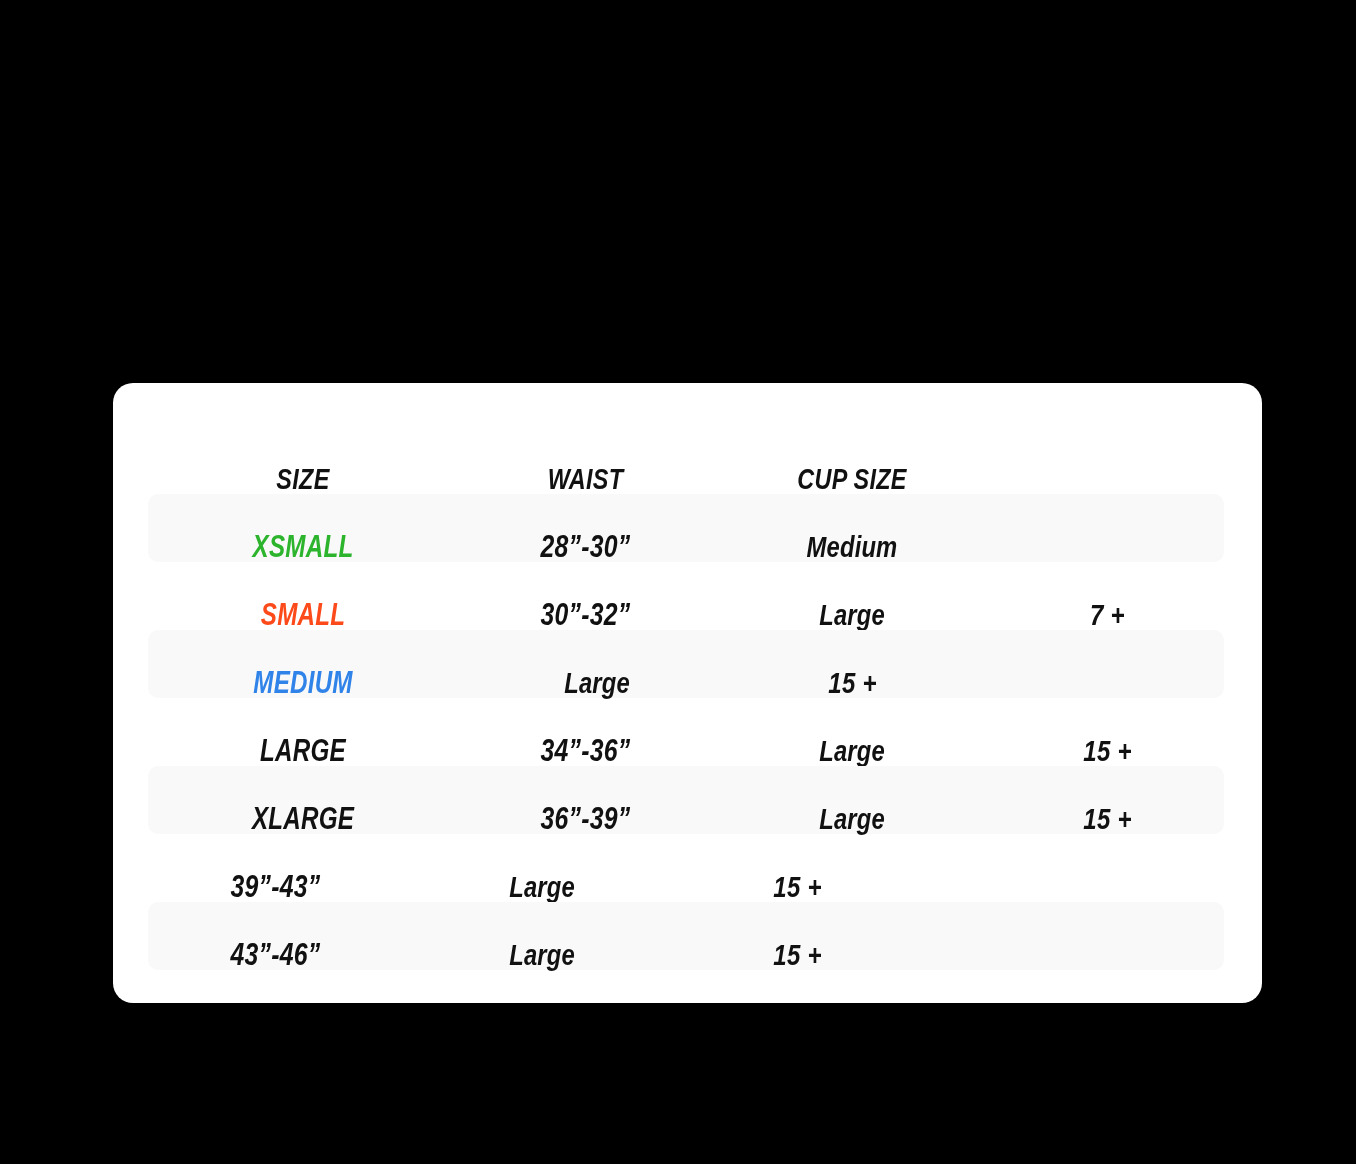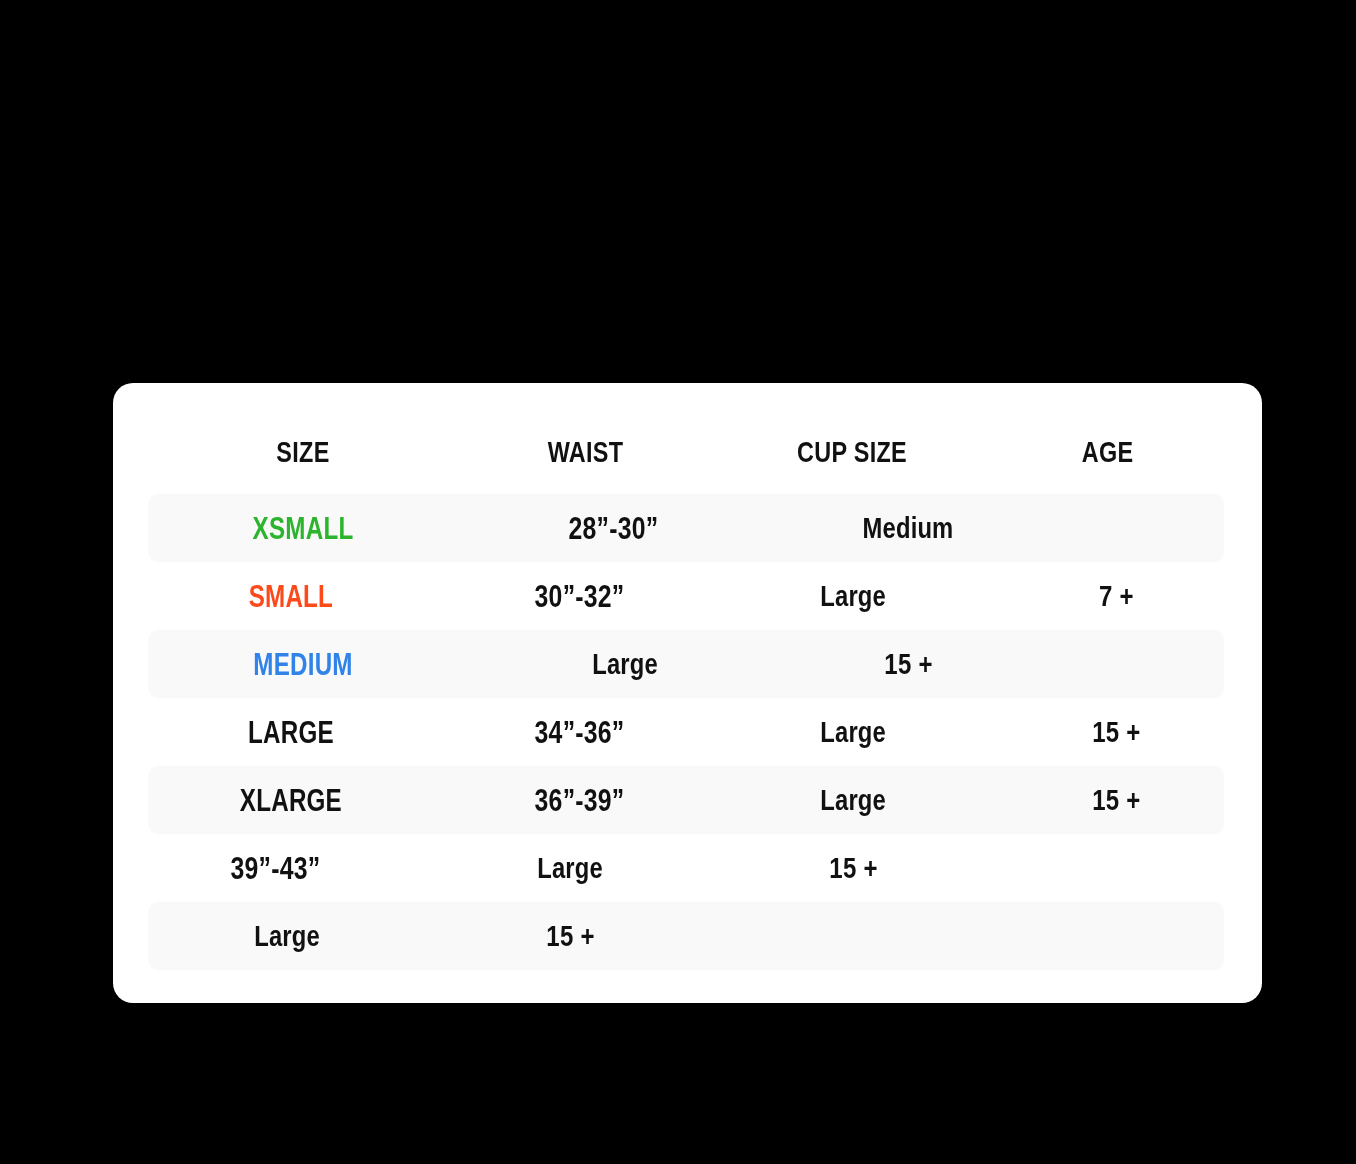--- a/index.html
+++ b/index.html
@@ -37,35 +37,35 @@
   .table {
     position: absolute;
     left: 0;
     top: 0;
     width: 1149px;
   }
 
   .row {
     position: relative;
     display: flex;
-    align-items: center;
+    align-items: flex-end;
     width: 1076px;
     margin-left: 35px;
     box-sizing: border-box;
+    font-style: italic;
   }
 
   .header-row {
     height: 84px;
     margin-top: 27px;
   }
 
   .body-row {
     height: 68px;
     border-radius: 10px;
-    gap: 28px;
   }
 
   .body-row.striped {
     background: #f9f9f9;
   }
 
   .cell {
     text-align: center;
     box-sizing: border-box;
     font-family: "Liberation Sans Narrow", "Liberation Sans", sans-serif;
@@ -143,23 +143,20 @@
       <div class="row header-row">
         <div class="cell col-size">
           <div class="header-cell">SIZE</div>
         </div>
         <div class="cell col-waist">
           <div class="header-cell">WAIST</div>
         </div>
         <div class="cell col-cup">
           <div class="header-cell">CUP SIZE</div>
         </div>
-        <div class="cell col-age">
-          <div class="header-cell">AGE</div>
-        </div>
       </div>
 
       <div id="table-body">
           <div class="row body-row striped">
             <div class="cell col-size">
               <div class="size-cell" style="color: rgb(45, 180, 45);">XSMALL</div>
             </div>
             <div class="cell col-waist">
               <div class="waist-cell">28”-30”</div>
             </div>
@@ -225,20 +222,23 @@
               <div class="waist-cell">39”-43”</div>
             </div>
             <div class="cell col-cup">
               <div class="cup-cell">Large</div>
             </div>
             <div class="cell col-age">
               <div class="age-cell">15 +</div>
             </div>
           </div>
           <div class="row body-row striped">
+            <div class="cell col-waist">
+              <div class="waist-cell">43”-46”</div>
+            </div>
             <div class="cell col-cup">
               <div class="cup-cell">Large</div>
             </div>
             <div class="cell col-age">
               <div class="age-cell">15 +</div>
             </div>
           </div>
         </div>
 
     </div>

